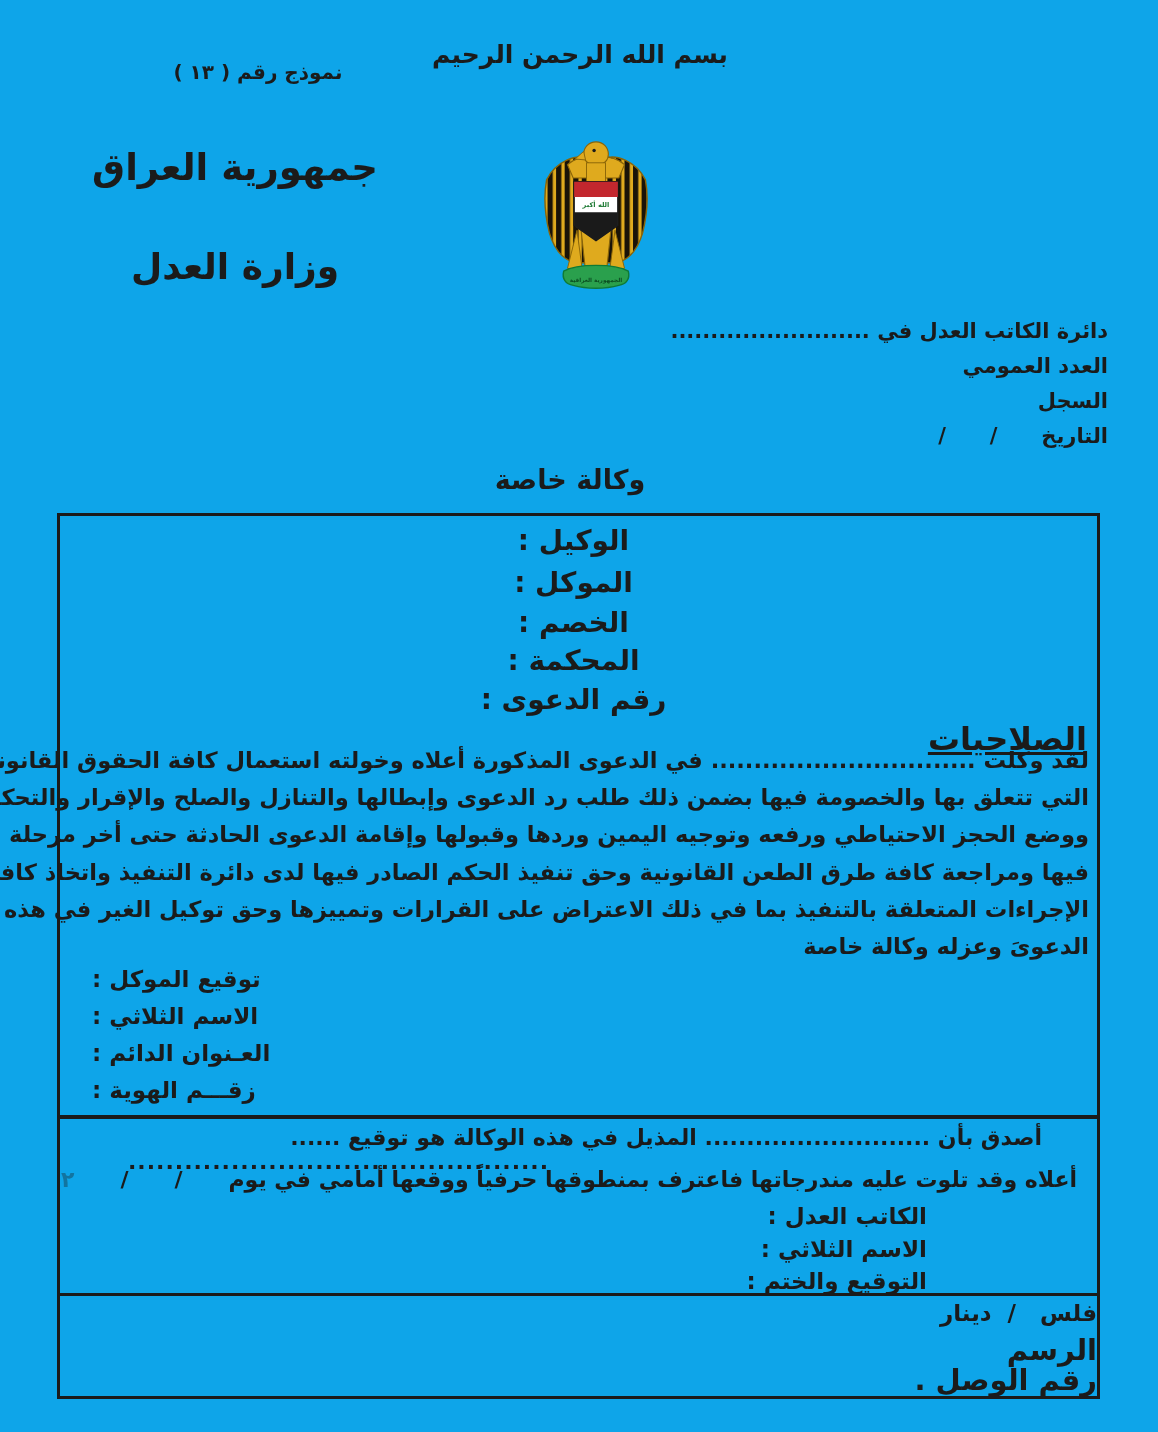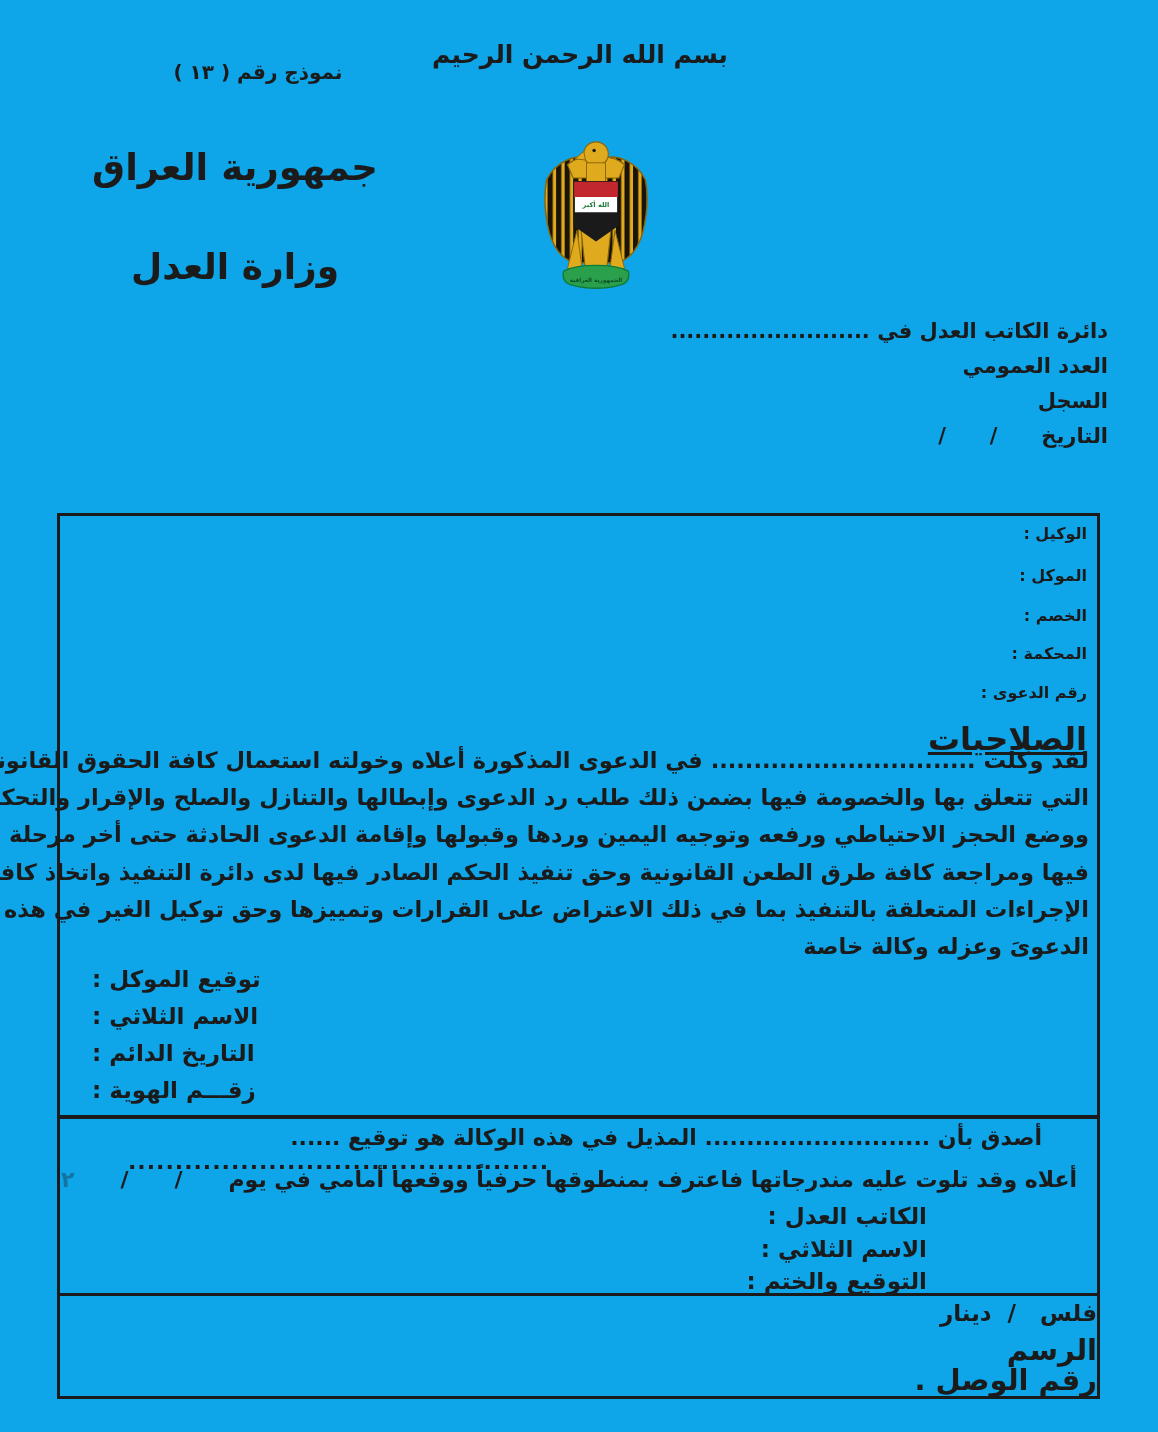--- a/index.html
+++ b/index.html
@@ -25,21 +25,21 @@
   .emblem{top:140px;left:538px;width:116px;height:152px;}
   
   .office-block{top:314px;right:50px;width:560px;font-size:21px;line-height:35px;text-align:right;}
   .doc-title{top:464px;left:420px;width:300px;font-size:27px;}
   
   .box{position:absolute;left:57px;width:1043px;border:3px solid #1b1b1b;background:transparent;box-sizing:border-box;}
   .box1{top:513px;height:605px;}
   .box2{top:1115px;height:181px;border-top-width:4px;}
   .box3{top:1293px;height:106px;border-top-width:3px;}
   .box .abs{right:0;}
-  .fld{font-size:16px;padding-right:10px;text-align:right;width:100%;box-sizing:border-box;}
+  .fld{font-size:28px;padding-right:10px;text-align:center;width:100%;box-sizing:border-box;}
   .powers-h{font-size:32px;padding-right:10px;text-decoration:underline;}
   .pline{font-size:22.5px;width:100%;padding:0 8px;box-sizing:border-box;text-align:right;white-space:nowrap;}
   .sig{font-size:23px;padding-right:190px;text-align:left;width:100%;box-sizing:border-box;padding-left:32px;}
   .cert1{font-size:22px;padding-right:55px;text-align:right;width:100%;box-sizing:border-box;white-space:nowrap;}
   .cert-dots{font-size:22px;left:68px;right:auto;direction:ltr;letter-spacing:1px;}
   .cert3{font-size:22px;padding-right:20px;text-align:right;width:100%;box-sizing:border-box;white-space:nowrap;}
   .faint{opacity:.35;}
   .notary{font-size:23px;padding-right:170px;text-align:right;width:100%;box-sizing:border-box;}
   .currency{font-size:23px;right:200px;text-underline-offset:5px;}
   .fee{font-size:29px;right:8px;}
@@ -93,39 +93,40 @@
     </svg>
   </div>
 
   <div class="abs office-block">
     <div>دائرة الكاتب العدل في .........................</div>
     <div>العدد العمومي</div>
     <div>السجل</div>
     <div class="pre">التاريخ      /      /</div>
   </div>
 
+  <div class="abs doc-title ctr">وكالة خاصة</div>
 
   <div class="box box1">
     <div class="abs fld" style="top:8px">الوكيل :</div>
     <div class="abs fld" style="top:50px">الموكل :</div>
     <div class="abs fld" style="top:90px">الخصم :</div>
     <div class="abs fld" style="top:128px">المحكمة :</div>
     <div class="abs fld" style="top:167px">رقم الدعوى :</div>
     <div class="abs powers-h" style="top:204px">الصلاحيات</div>
 
     <div class="abs pline" style="top:231px">لقد وكلت ............................... في الدعوى المذكورة أعلاه وخولته استعمال كافة الحقوق القانونية</div>
     <div class="abs pline" style="top:268px">التي تتعلق بها والخصومة فيها بضمن ذلك طلب رد الدعوى وإبطالها والتنازل والصلح والإقرار والتحكيم</div>
     <div class="abs pline" style="top:305px">ووضع الحجز الاحتياطي ورفعه وتوجيه اليمين وردها وقبولها وإقامة الدعوى الحادثة حتى أخر مرحلة</div>
     <div class="abs pline" style="top:343px">فيها ومراجعة كافة طرق الطعن القانونية وحق تنفيذ الحكم الصادر فيها لدى دائرة التنفيذ واتخاذ كافة</div>
     <div class="abs pline" style="top:380px">الإجراءات المتعلقة بالتنفيذ بما في ذلك الاعتراض على القرارات وتمييزها وحق توكيل الغير في هذه</div>
     <div class="abs pline" style="top:417px">الدعوىَ وعزله وكالة خاصة</div>
 
     <div class="abs sig" style="top:450px">توقيع الموكل :</div>
     <div class="abs sig" style="top:487px">الاسم الثلاثي :</div>
-    <div class="abs sig" style="top:524px">التاريخ الدائم :</div>
+    <div class="abs sig" style="top:524px">العـنوان الدائم :</div>
     <div class="abs sig" style="top:561px">زقـــم الهوية :</div>
   </div>
 
   <div class="box box2">
     <div class="abs cert1" style="top:6px">أصدق بأن ........................... المذيل في هذه الوكالة هو توقيع ......</div>
     <div class="abs cert-dots" style="top:30px">.............................................</div>
     <div class="abs cert3" style="top:48px">
       <span>أعلاه وقد تلوت عليه مندرجاتها فاعترف بمنطوقها حرفياً ووقعها أمامي في يوم</span><span class="pre">      /      /      </span><span class="faint">٢</span>
     </div>
     <div class="abs notary" style="top:84px">الكاتب العدل :</div>

